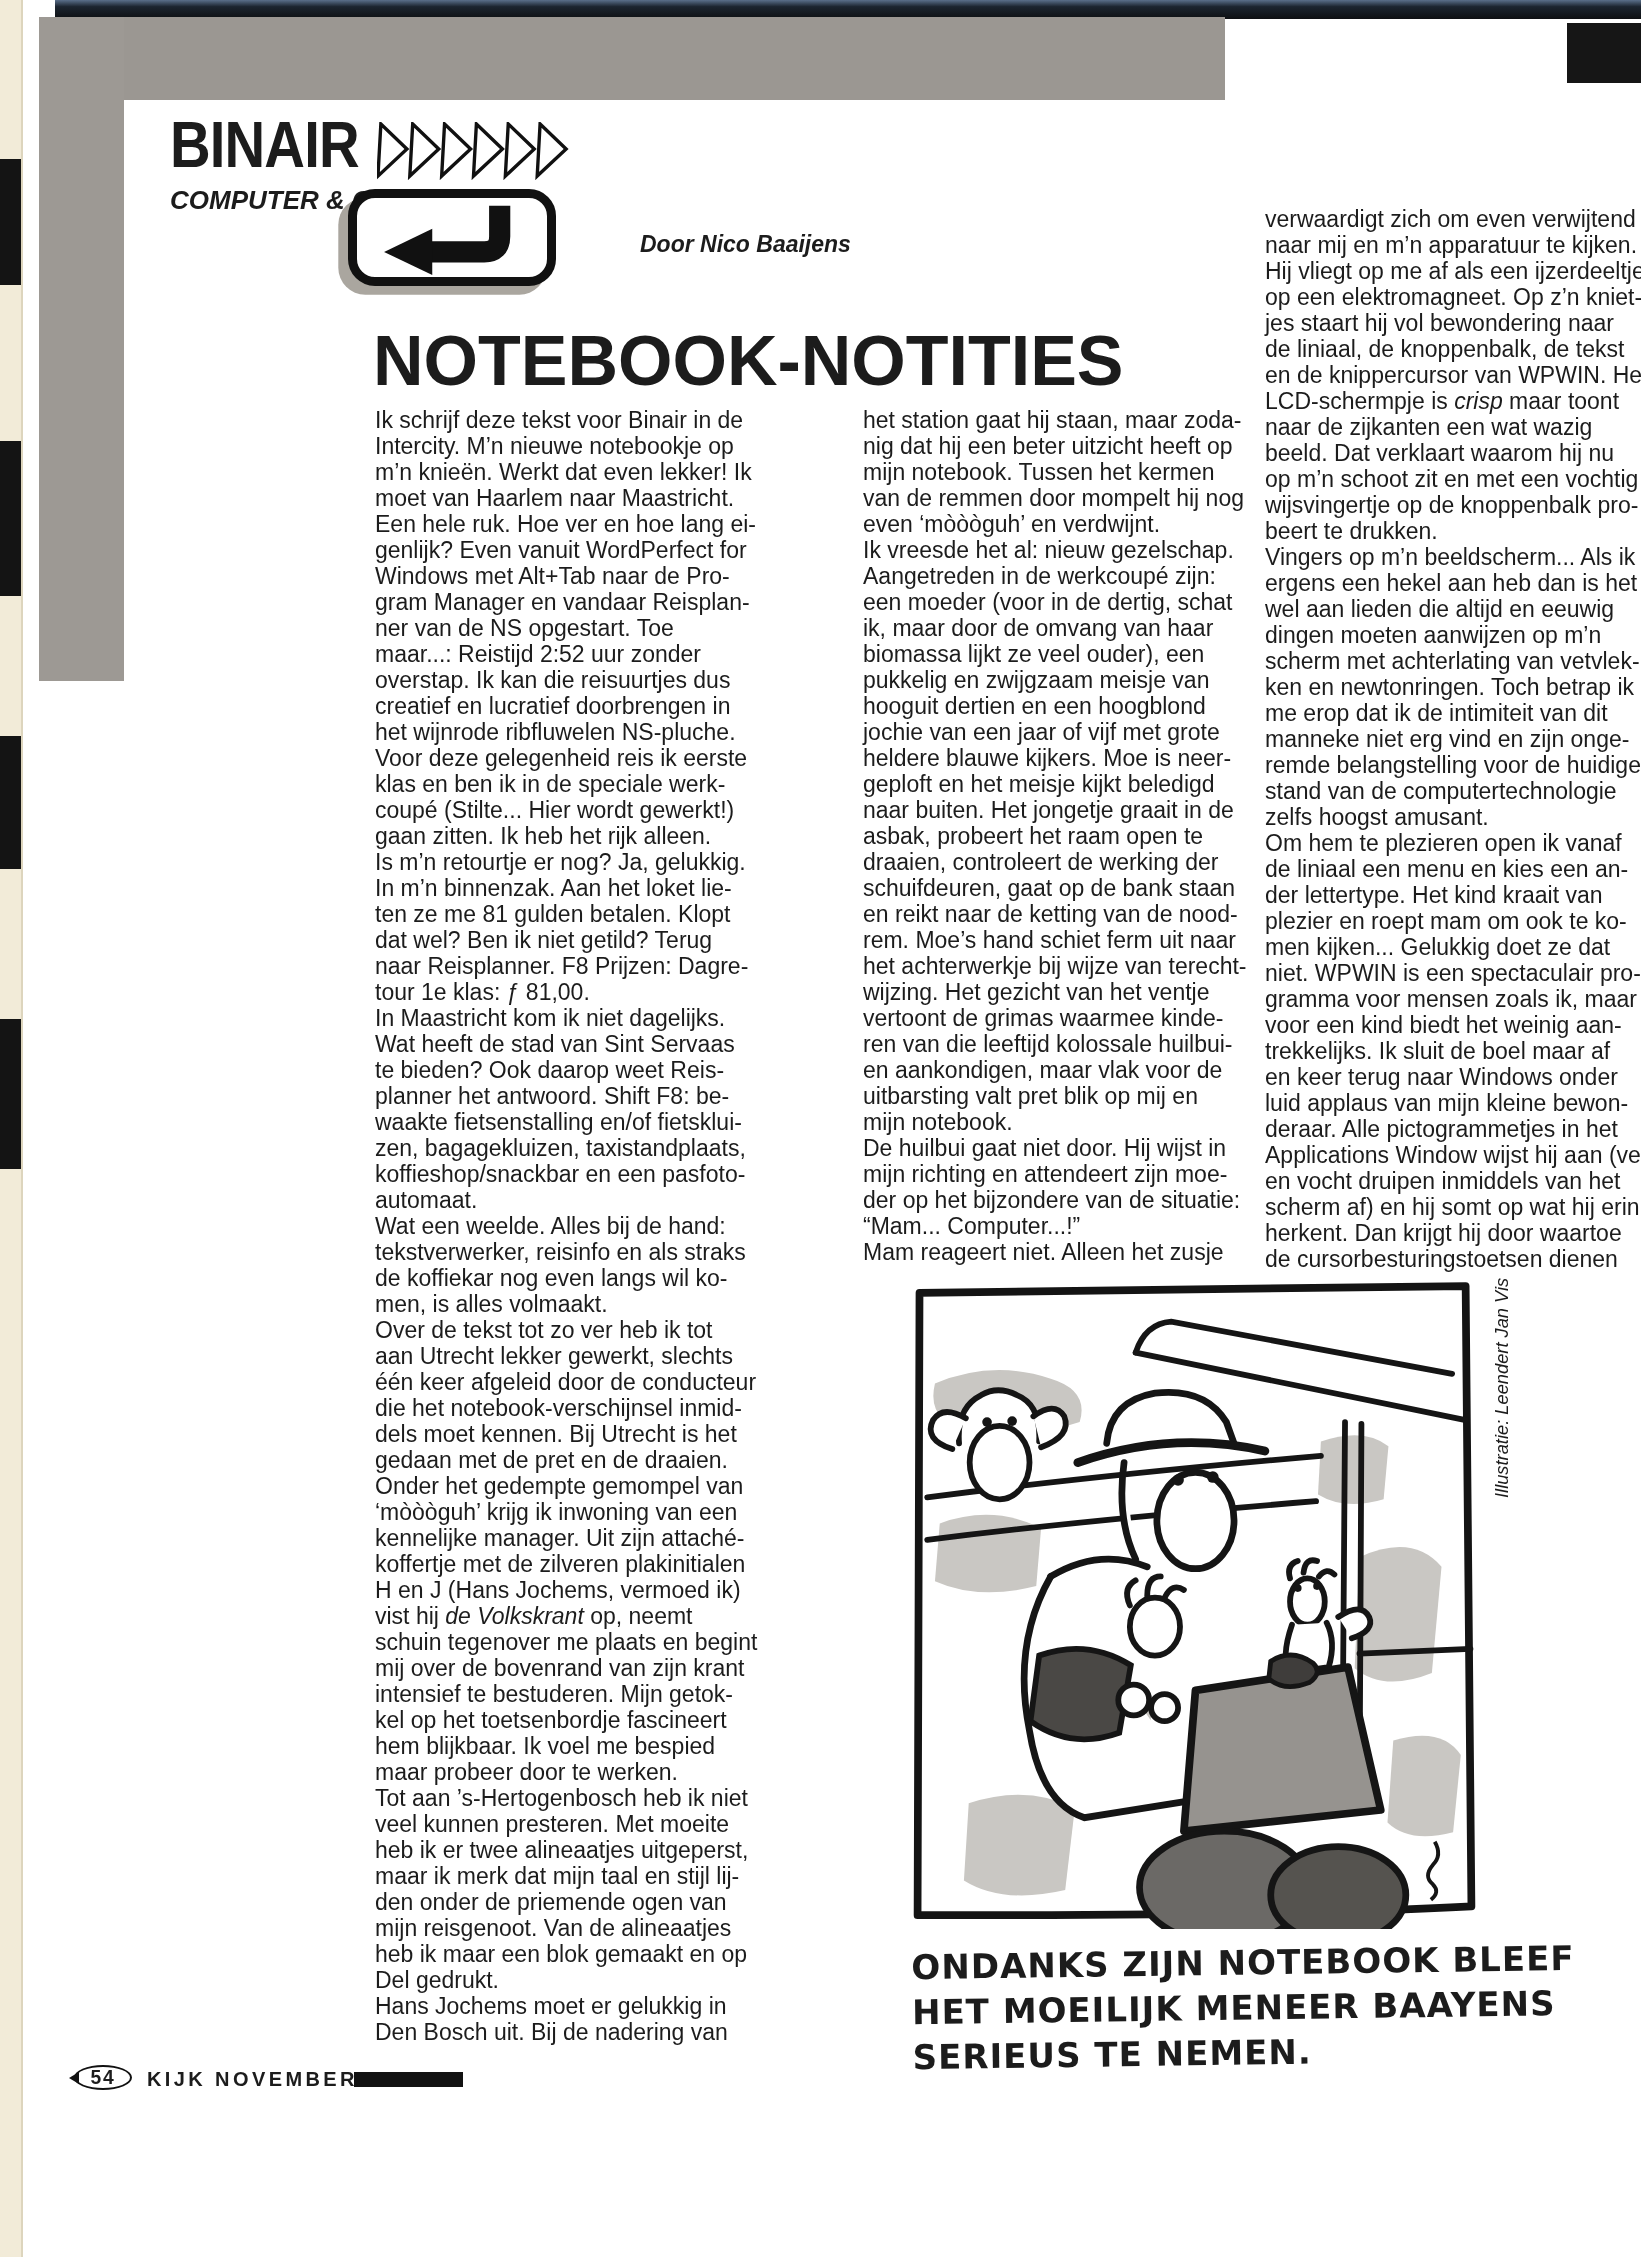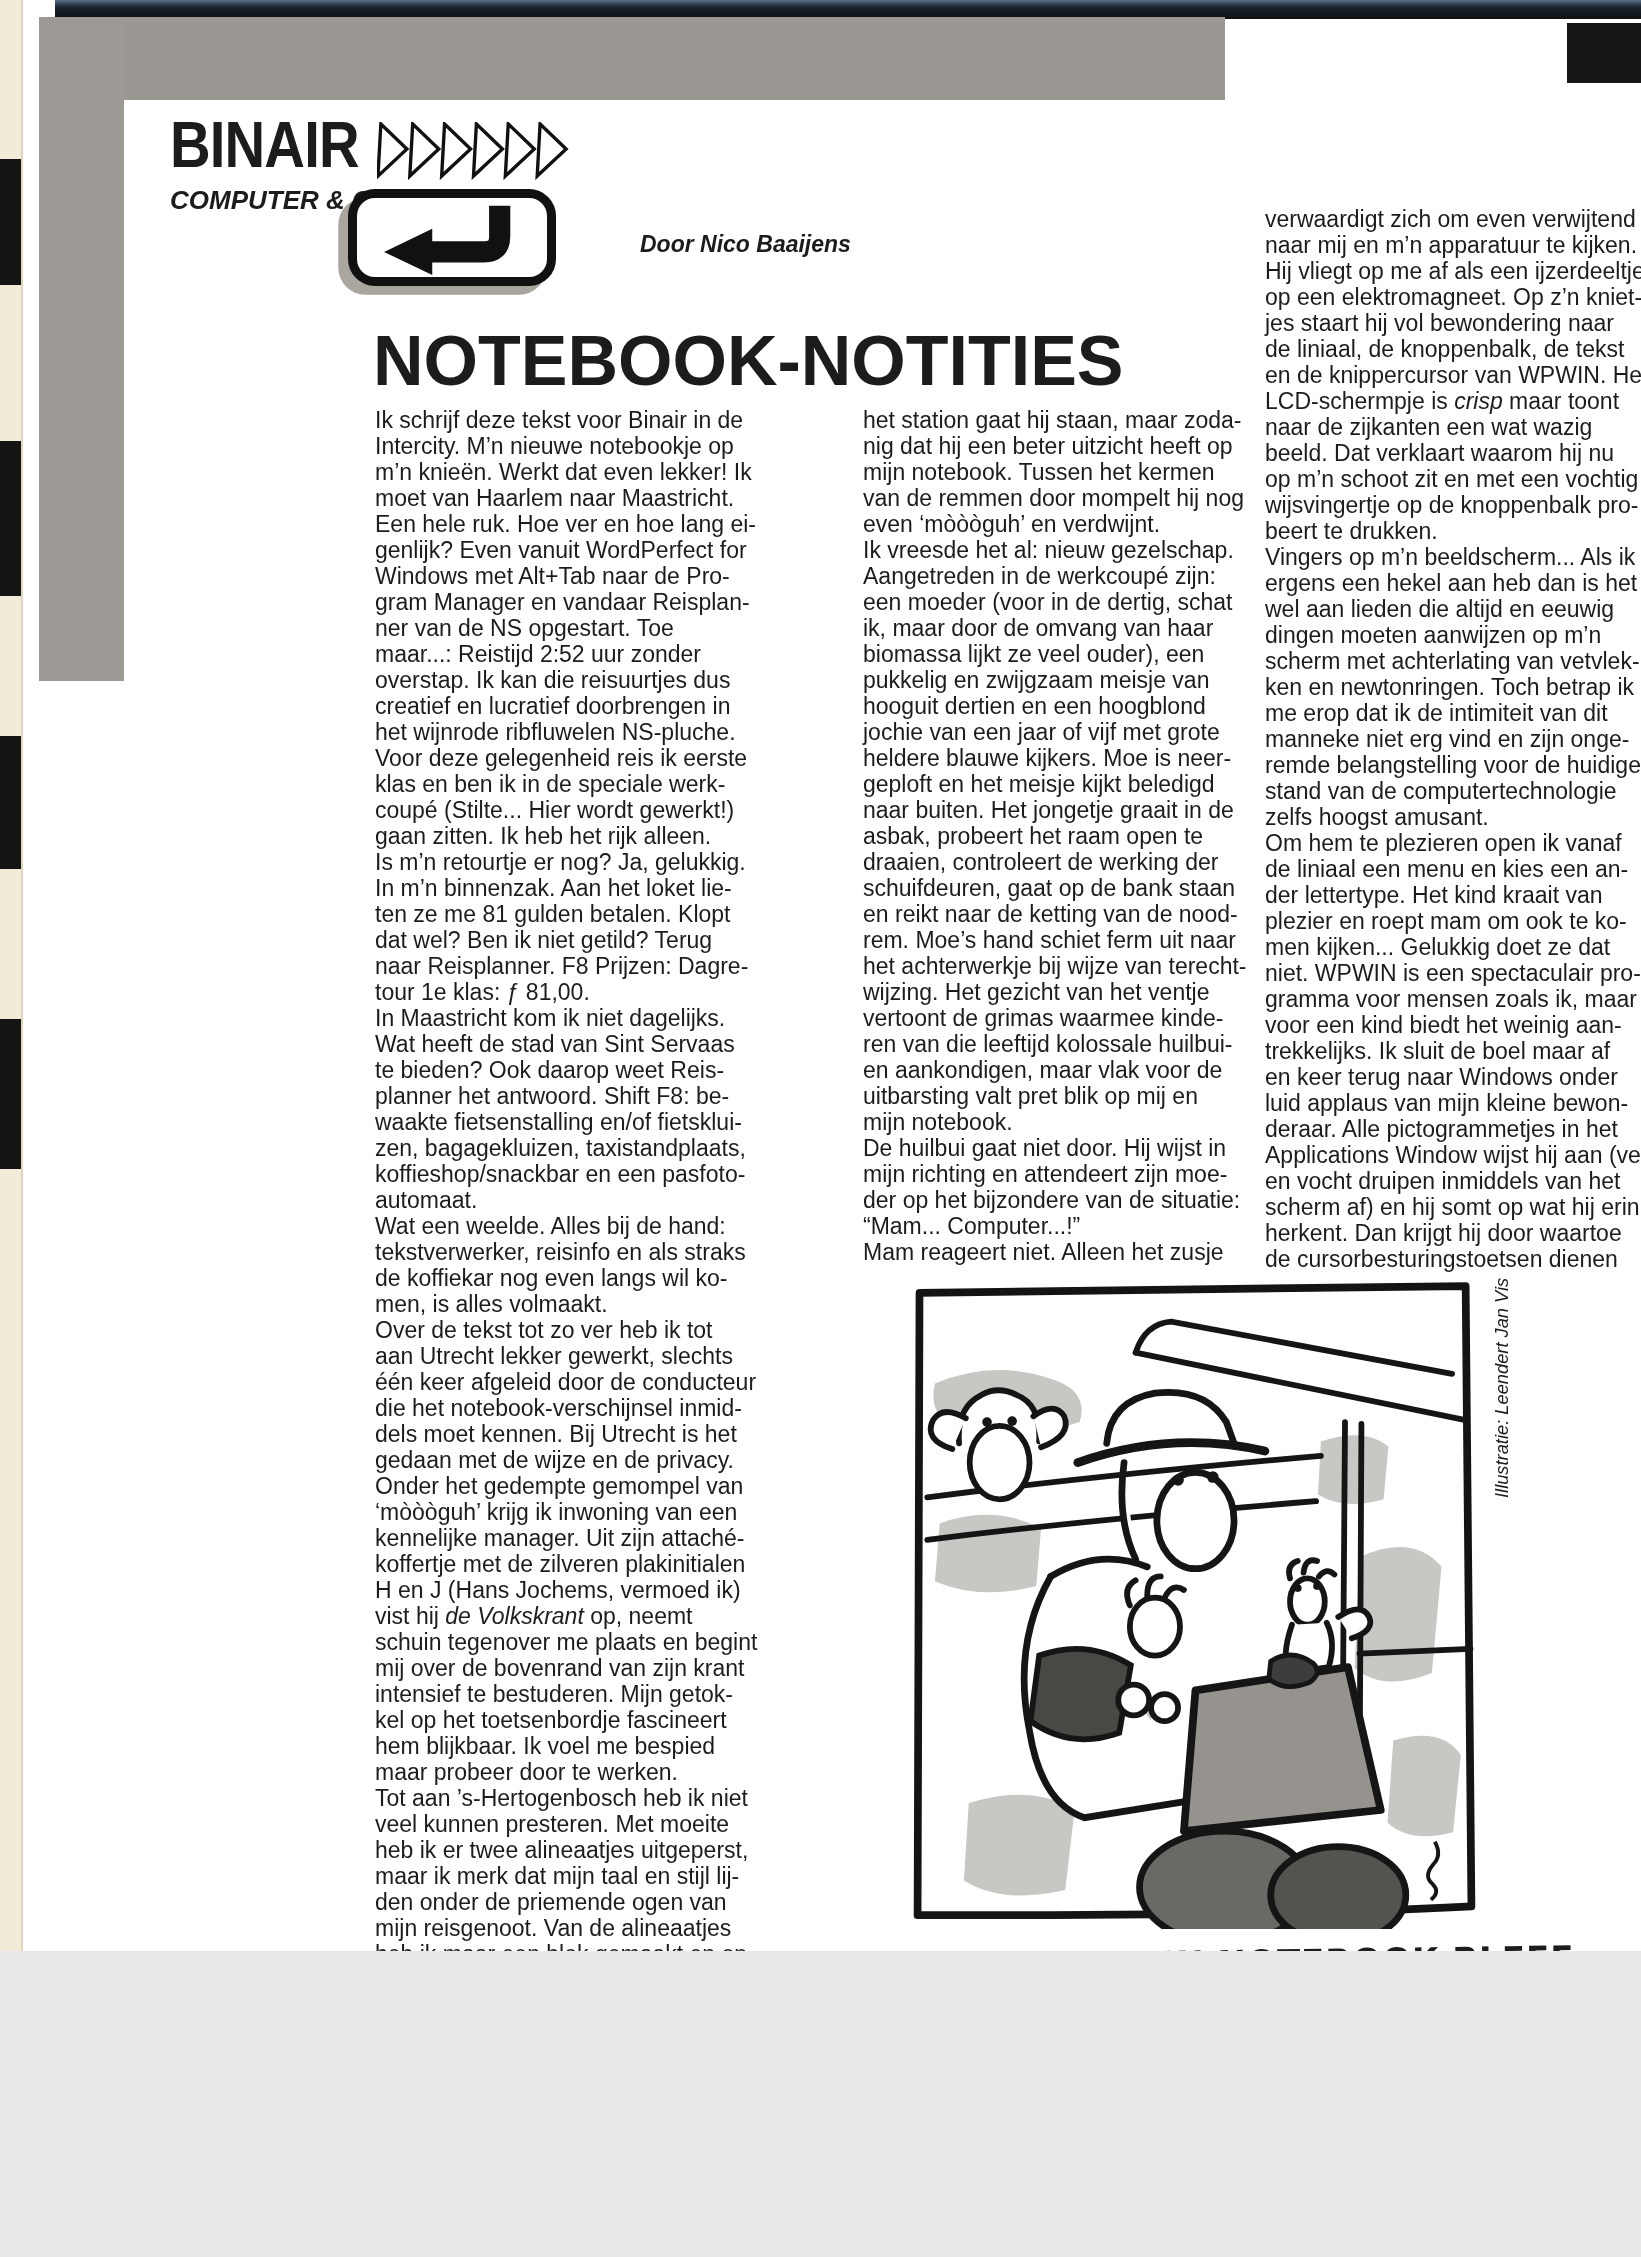--- a/index.html
+++ b/index.html
@@ -1,16 +1,16 @@
 <!DOCTYPE html>
 <html><head>
 <meta charset="utf-8">
 <style>
   html,body{margin:0;padding:0;background:#e8e8e8;}
-  .screen{position:relative;width:1641px;height:1951px;overflow:hidden;background:#ffffff;
+  .screen{position:relative;width:1641px;height:2257px;overflow:hidden;background:#ffffff;
           font-family:"Liberation Sans",sans-serif;color:#1c1c1c;}
   
   .top-bar{position:absolute;left:55px;top:0;width:1586px;height:19.3px;
            background:linear-gradient(180deg,#5a6f8a 0%,#1c2530 35%,#0e1013 100%);}
   .corner-block{position:absolute;left:1567px;top:23px;width:74px;height:60px;background:#161616;}
   .shadow-top{position:absolute;left:39px;top:17.4px;width:1186px;height:83px;background:#9b9792;}
   .shadow-left{position:absolute;left:39px;top:17.4px;width:85px;height:664px;background:#9d9994;}
   .spine{position:absolute;left:0;top:0;width:21px;height:2257px;background:#f2ebd8;border-right:2.9px solid #ddd5bd;}
   .edge-mark{position:absolute;left:0;width:21px;background:#141414;}
   .em1{top:159px;height:126px;} .em2{top:441px;height:155px;} .em3{top:736px;height:133px;} .em4{top:1019px;height:150px;}
@@ -119,21 +119,21 @@
       <div class="line">automaat.</div>
       <div class="line">Wat een weelde. Alles bij de hand:</div>
       <div class="line">tekstverwerker, reisinfo en als straks</div>
       <div class="line">de koffiekar nog even langs wil ko-</div>
       <div class="line">men, is alles volmaakt.</div>
       <div class="line">Over de tekst tot zo ver heb ik tot</div>
       <div class="line">aan Utrecht lekker gewerkt, slechts</div>
       <div class="line">één keer afgeleid door de conducteur</div>
       <div class="line">die het notebook-verschijnsel inmid-</div>
       <div class="line">dels moet kennen. Bij Utrecht is het</div>
-      <div class="line">gedaan met de wijze en de privacy.</div>
+      <div class="line">gedaan met de pret en de draaien.</div>
       <div class="line">Onder het gedempte gemompel van</div>
       <div class="line">‘mòòòguh’ krijg ik inwoning van een</div>
       <div class="line">kennelijke manager. Uit zijn attaché-</div>
       <div class="line">koffertje met de zilveren plakinitialen</div>
       <div class="line">H en J (Hans Jochems, vermoed ik)</div>
       <div class="line"><span>vist hij </span><span class="it">de Volkskrant</span><span> op, neemt</span></div>
       <div class="line">schuin tegenover me plaats en begint</div>
       <div class="line">mij over de bovenrand van zijn krant</div>
       <div class="line">intensief te bestuderen. Mijn getok-</div>
       <div class="line">kel op het toetsenbordje fascineert</div>

